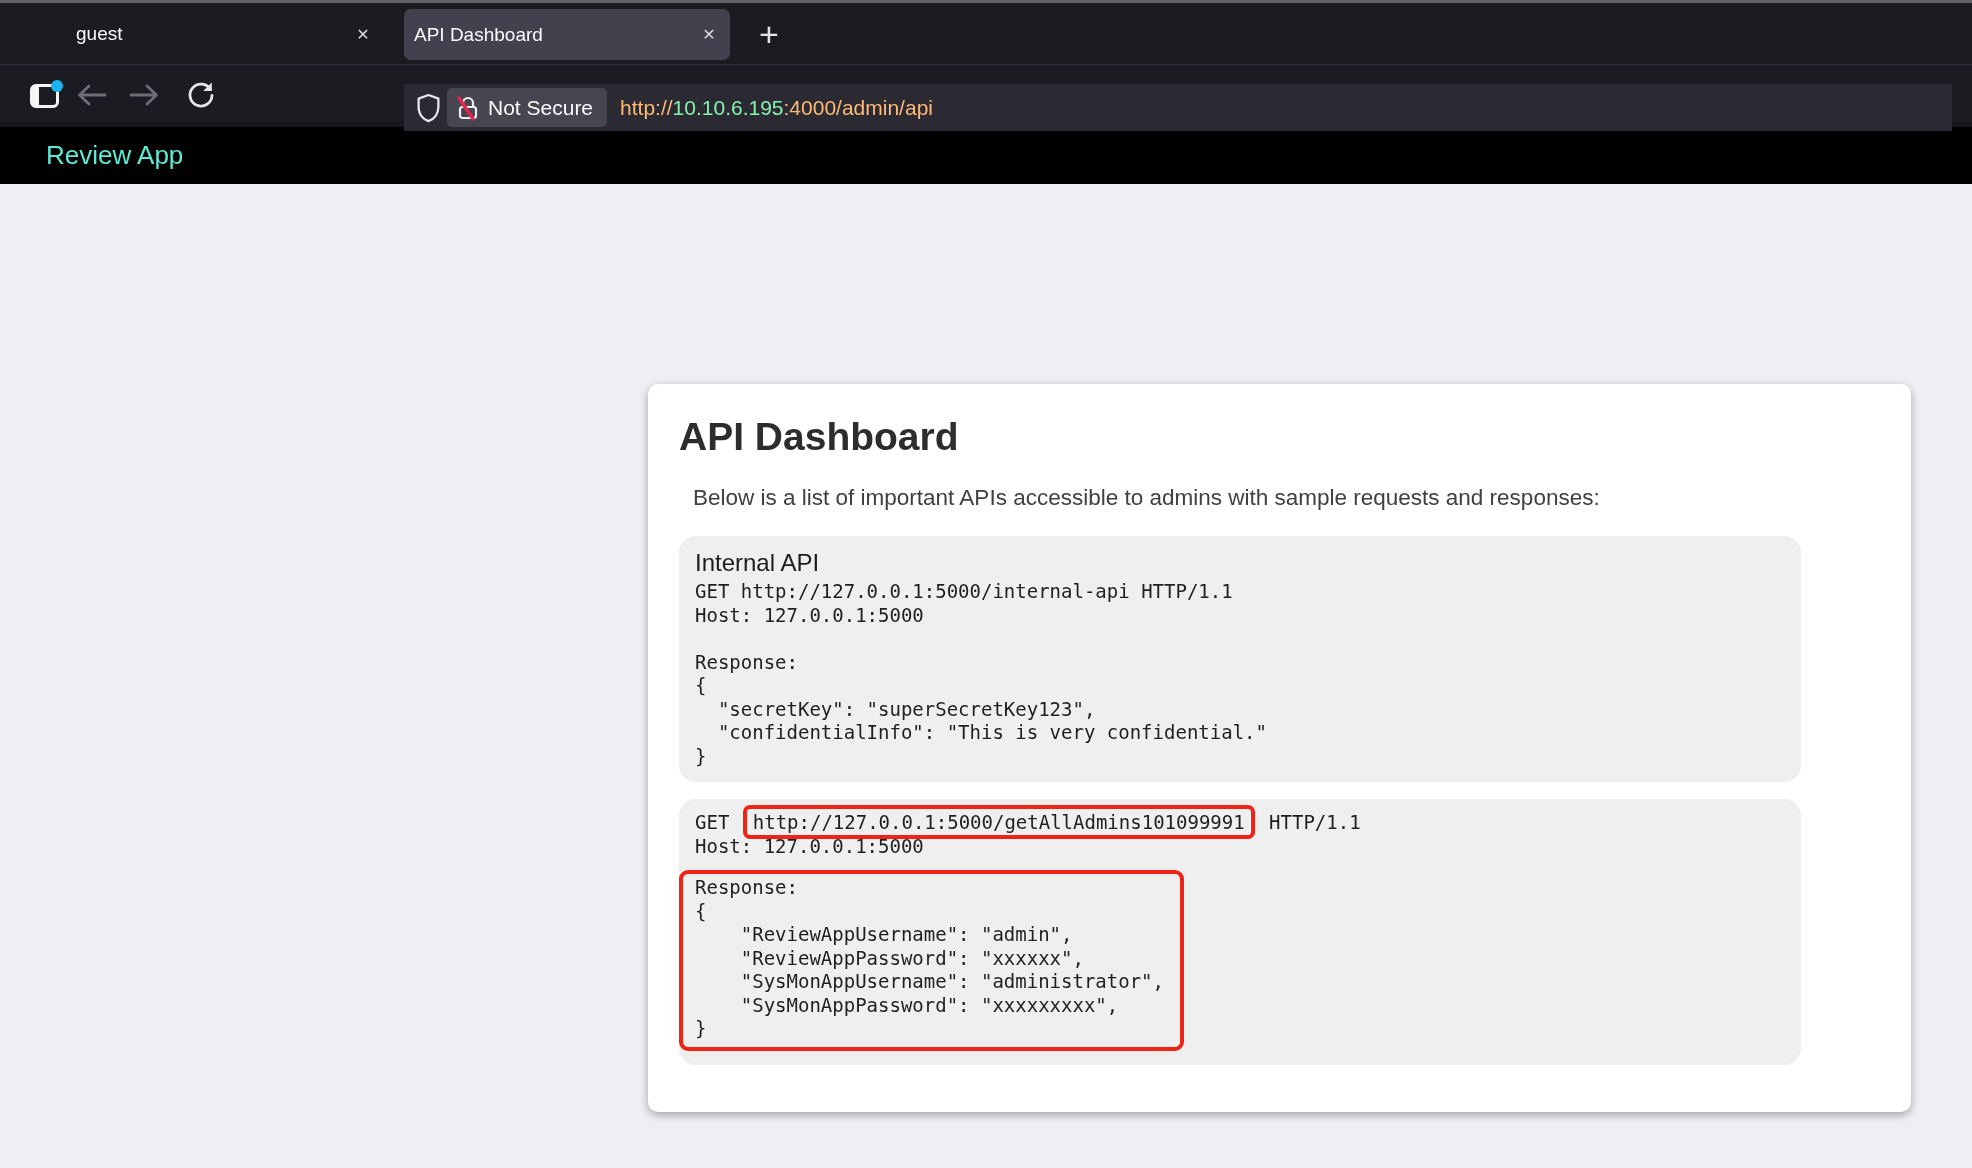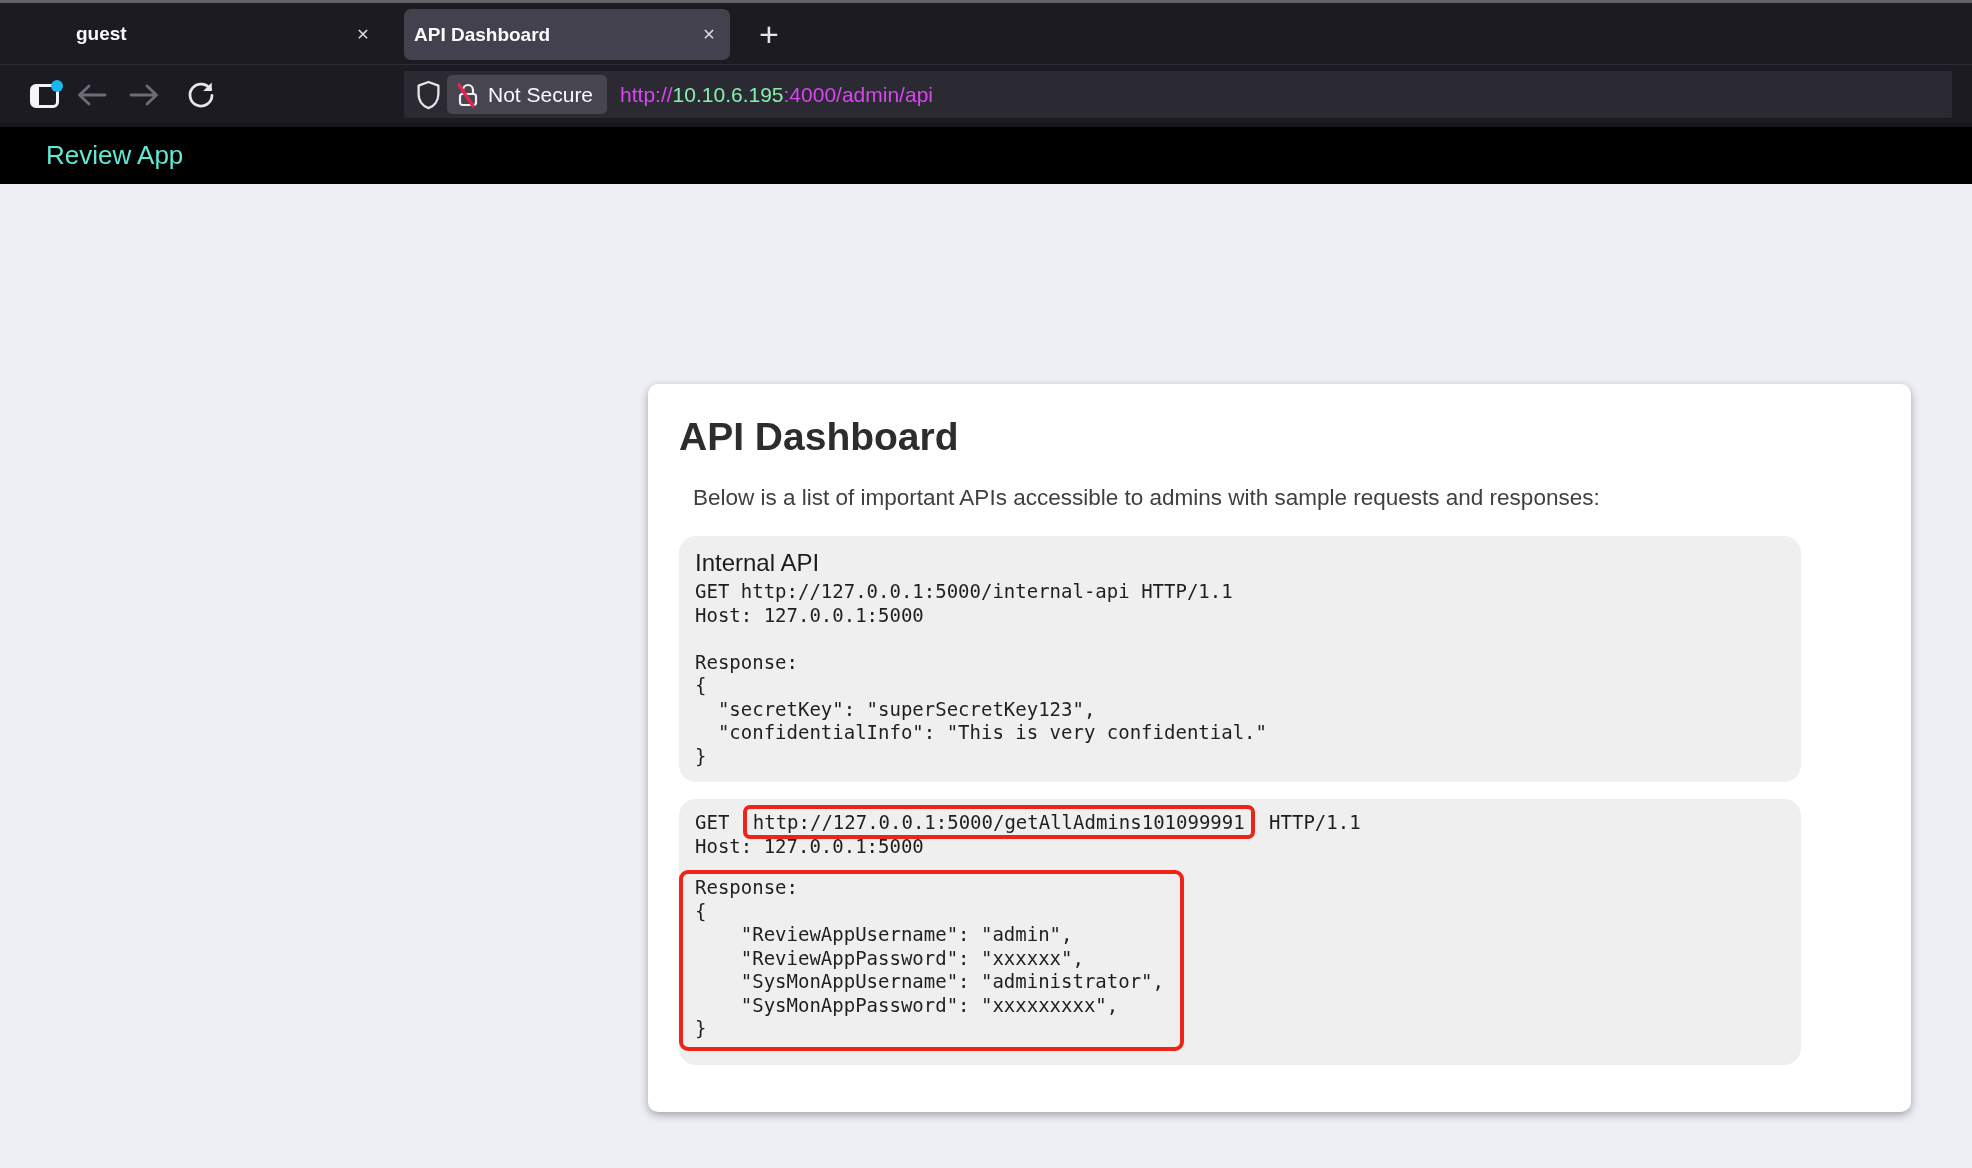--- a/index.html
+++ b/index.html
@@ -13,21 +13,21 @@
   
   .window-edge { height: 3px; background: #636269; }
   .tab-bar {
     height: 61px; background: #1c1b22; position: relative;
   }
   .tab {
     position: absolute; top: 6px; height: 50px;
     display: flex; align-items: center;
     color: #fbfbfe; font-size: 19px;
   }
-  .tab .tab-title { flex: 1; white-space: nowrap; overflow: hidden; font-weight: bold; }
+  .tab .tab-title { flex: 1; white-space: nowrap; overflow: hidden; }
   .tab-close {
     width: 26px; height: 26px; display: flex; align-items: center; justify-content: center;
     color: #d7d7dc; font-size: 16px; border-radius: 4px; cursor: default;
   }
   .tab-inactive { left: 24px; width: 360px; padding: 0 8px 0 52px; }
   .tab-active {
     left: 404px; width: 326px; padding: 0 8px 0 10px;
     background: #42414d; border-radius: 7px; top: 6px; height: 51px;
   }
   .new-tab-btn {
@@ -48,32 +48,32 @@
     position: absolute; right: -7px; top: -7px; width: 12px; height: 12px;
     border-radius: 50%; background: #19b5f0;
   }
   .nav-btn { position: absolute; top: 15px; width: 34px; height: 30px;
     display: flex; align-items: center; justify-content: center; }
   .nav-back { left: 74px; }
   .nav-fwd  { left: 128px; }
   .nav-reload { left: 184px; }
 
   .urlbar {
-    position: absolute; left: 404px; top: 6px; width: 1548px; height: 47px;
+    position: absolute; left: 404px; top: 19px; width: 1548px; height: 47px;
     background: #2b2a33; border-radius: 1px;
     display: flex; align-items: center;
   }
   .shield-wrap { margin-left: 12px; display: flex; align-items: center; }
   .security-chip {
     margin-left: 6px; height: 39px; background: #474650; border-radius: 5px;
     display: flex; align-items: center; padding: 0 14px 0 9px;
   }
   .chip-label { color: #fbfbfe; font-size: 21px; margin-left: 8px; white-space: nowrap; }
   .url-text { margin-left: 13px; font-size: 21px; white-space: nowrap; }
-  .url-dim  { color: #d946ef; }
+  .url-dim  { color: #fdba74; }
   .url-host { color: #86efac; }
 
   .chrome-bottom { height: 5px; background: #17161d; }
 
   
   .app-bar {
     height: 57px; background: #000;
     display: flex; align-items: center; padding-left: 46px;
   }
   .app-bar-title { color: #5eead4; font-size: 26px; }

